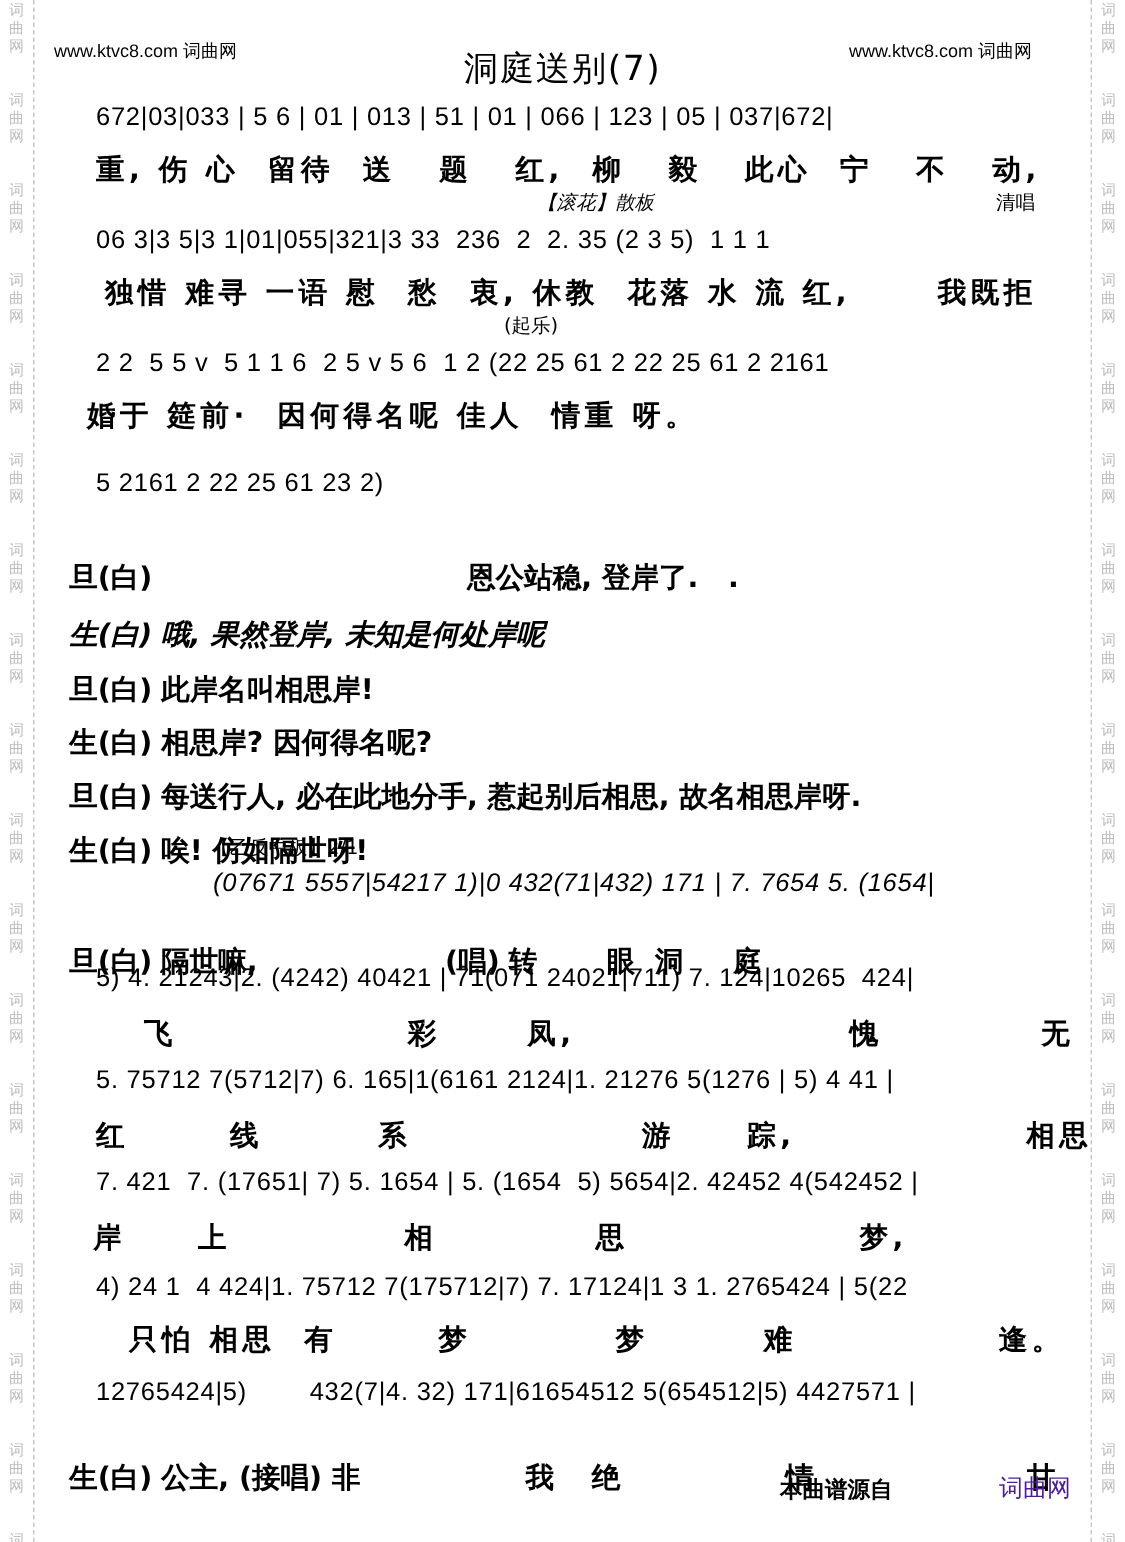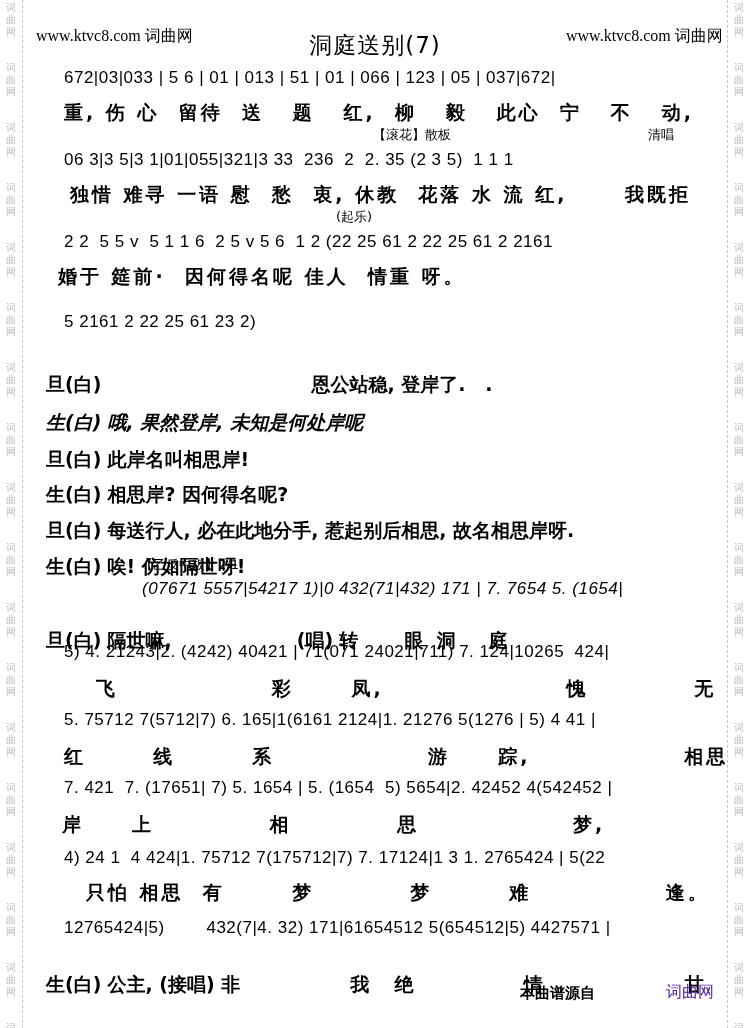--- a/index.html
+++ b/index.html
@@ -2,21 +2,21 @@
 <html><head>
 <meta charset="utf-8">
 <style>
   html, body { margin:0; padding:0; }
   body { width:750px; height:1028px; background:#fff; position:relative; overflow:hidden;
          font-family:"DejaVu Sans", "Liberation Sans", sans-serif; color:#000; }
   .side { position:absolute; top:0; width:22px; height:1028px; }
   .side.left { left:0; border-right:1px dashed #c8c8c8; }
   .side.right { right:0; border-left:1px dashed #c8c8c8; }
   .wm { position:absolute; width:22px; text-align:center; font-size:10px; line-height:12px; color:#bdbdbd; }
-  .site { position:absolute; top:26px; font-family:Liberation Serif, serif; font-size:16px; }
+  .site { position:absolute; top:26px; font-family:Liberation Sans, sans-serif; font-size:12px; }
   .site.l { left:36px; } .site.r { left:566px; }
   .title { position:absolute; top:30px; left:0; width:750px; text-align:center; font-size:23px; letter-spacing:1px; }
   .n { position:absolute; font-size:17px; white-space:pre; font-family:"Liberation Sans", sans-serif; letter-spacing:0.5px; }
   .ly { position:absolute; font-size:19px; font-weight:bold; white-space:pre; letter-spacing:3px; }
   .sm { position:absolute; font-size:13px; white-space:pre; }
   .dl { position:absolute; left:34px; font-size:19px; white-space:pre; }
   .dl b { font-weight:bold; }
   .src { position:absolute; top:984px; left:520px; font-size:15px; font-weight:bold; }
   .brand { position:absolute; top:982px; left:666px; font-size:16px; font-weight:normal; color:#4c1d95; }
 </style>
@@ -132,22 +132,22 @@
     <div class="wm" style="top: 1022px; right: 0px;">词</div>
   </div>
 
 <div class="site l">www.ktvc8.com 词曲网</div>
 <div class="site r">www.ktvc8.com 词曲网</div>
 <div class="title">洞庭送别(7)</div>
 
 <div class="n" style="top:68px;left:64px;">672|03|033 | 5 6 | 01 | 013 | 51 | 01 | 066 | 123 | 05 | 037|672|</div>
 <div class="ly" style="top:100px;left:64px;">重, 伤 心  留待  送   题   红,  柳   毅   此心  宁   不   动,</div>
 
-<div class="sm" style="top:126px;left:373px;">【滚花】散板</div>
-<div class="sm" style="top:126px;left:648px;">清唱</div>
+<div class="sm" style="top:126px;left:358px;font-style:italic;">【滚花】散板</div>
+<div class="sm" style="top:126px;left:664px;">清唱</div>
 <div class="n" style="top:150px;left:64px;">06 3|3 5|3 1|01|055|321|3 33  236  2  2. 35 (2 3 5)  1 1 1</div>
 <div class="ly" style="top:182px;left:70px;">独惜 难寻 一语 慰  愁  衷, 休教  花落 水 流 红,      我既拒</div>
 
 <div class="sm" style="top:208px;left:336px;">(起乐)</div>
 <div class="n" style="top:232px;left:64px;">2 2  5 5 v  5 1 1 6  2 5 v 5 6  1 2 (22 25 61 2 22 25 61 2 2161</div>
 <div class="ly" style="top:264px;left:58px;">婚于 筵前·  因何得名呢 佳人  情重 呀。</div>
 
 <div class="n" style="top:312px;left:64px;">5 2161 2 22 25 61 23 2)</div>
 
 <div class="dl" style="top:350px;">

